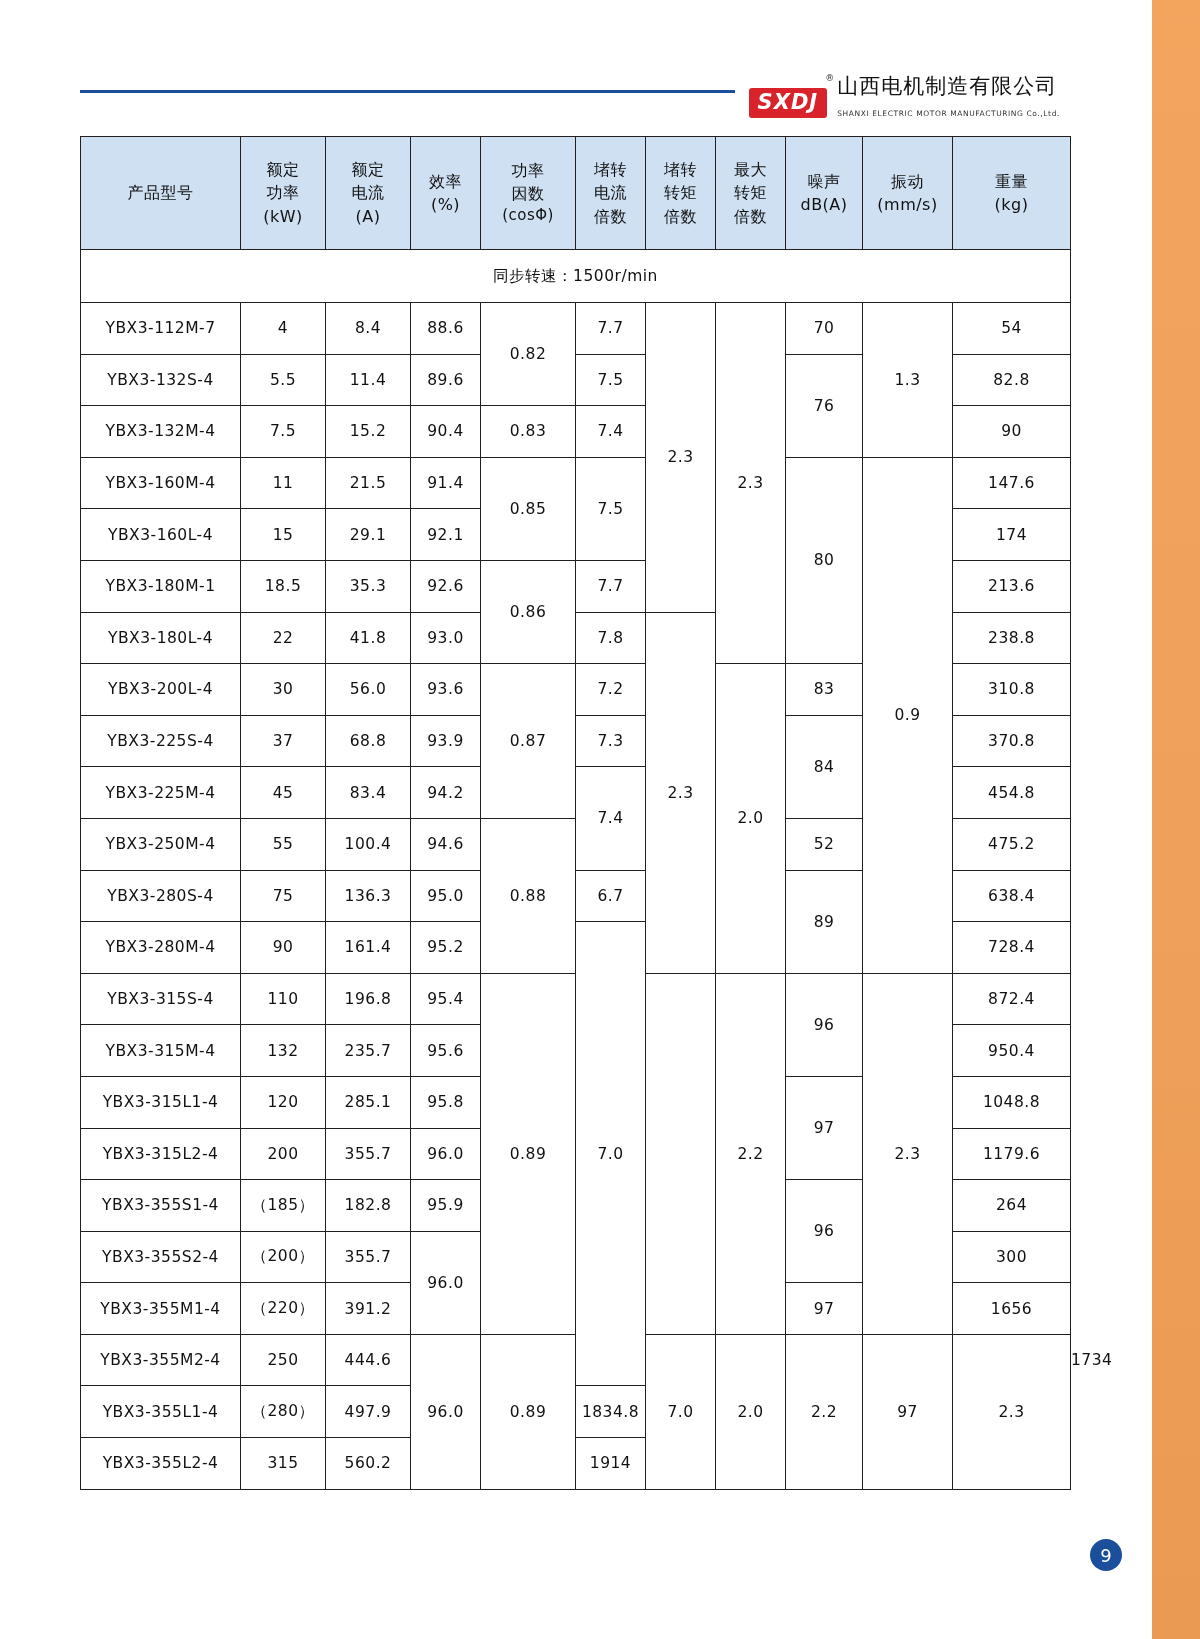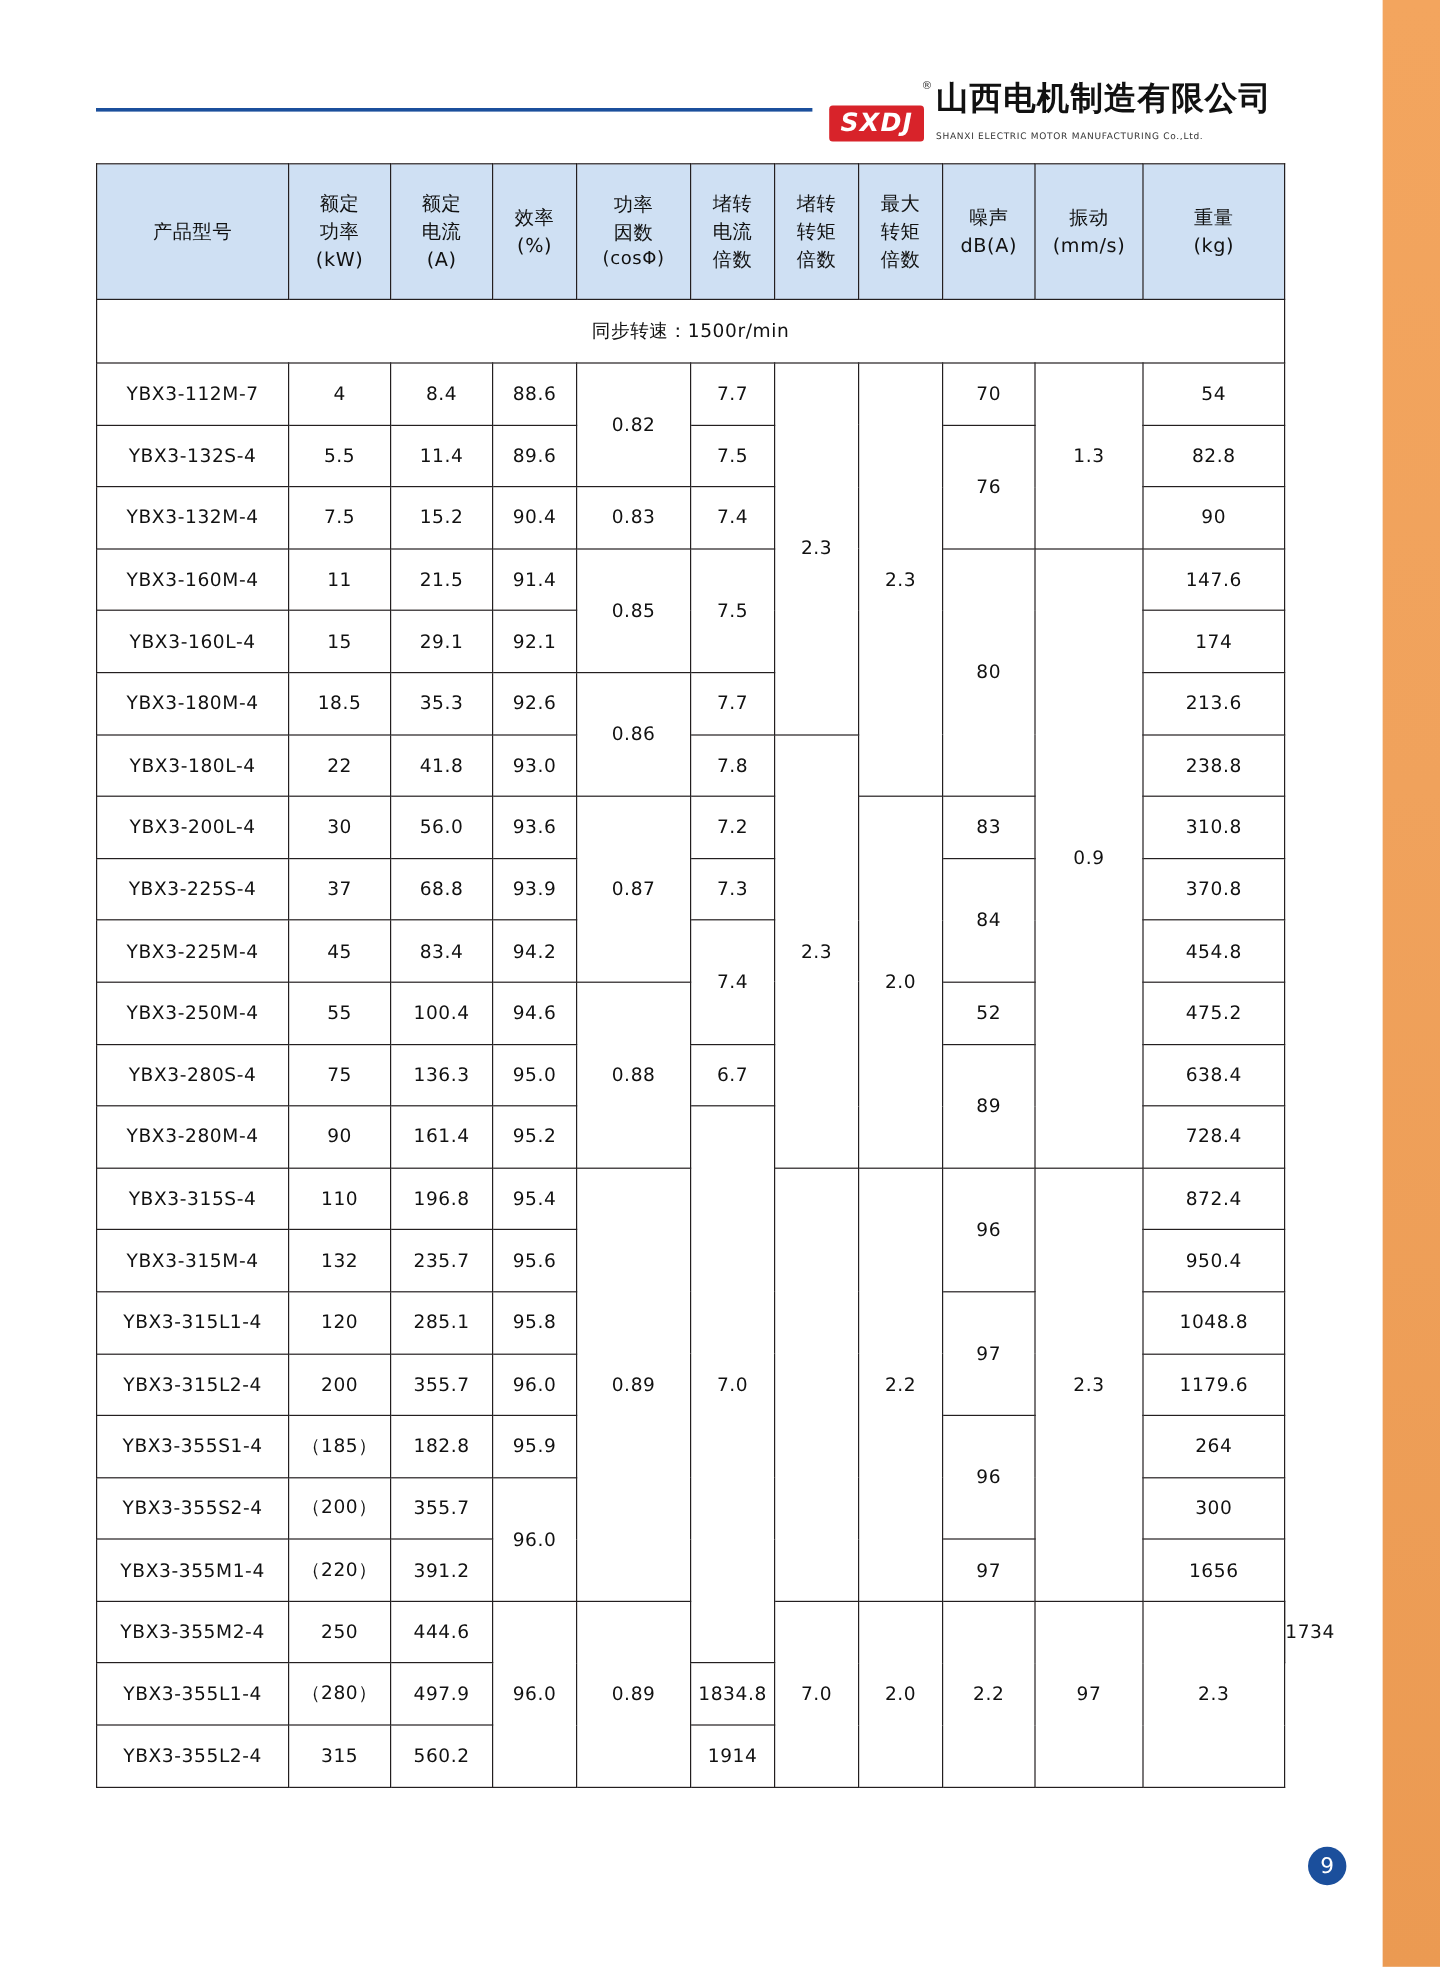--- a/index.html
+++ b/index.html
@@ -78,22 +78,22 @@
     border-radius: 3px;
     line-height: 1;
   }
   .logo-text {
     margin-left: 10px;
     position: relative;
     padding-right: 10px;
   }
   .logo-cn {
     font-family: "DejaVu Sans", sans-serif;
-    font-size: 27px;
-    font-weight: bold;
+    font-size: 21px;
+    font-weight: normal;
     color: #111111;
     letter-spacing: 1px;
     line-height: 1.05;
   }
   .logo-en {
     font-family: "DejaVu Sans", sans-serif;
     font-size: 7.5px;
     color: #333333;
     letter-spacing: 0.6px;
     line-height: 1.2;
@@ -303,21 +303,21 @@
 
       <tr>
         <td class="model">YBX3-160L-4</td>
         <td>15</td>
         <td>29.1</td>
         <td>92.1</td>
         <td>174</td>
       </tr>
 
       <tr>
-        <td class="model">YBX3-180M-4</td>
+        <td class="model">YBX3-180M-1</td>
         <td>18.5</td>
         <td>35.3</td>
         <td>92.6</td>
         <td rowspan="2">0.86</td>
         <td>7.7</td>
         <td>213.6</td>
       </tr>
 
       <tr>
         <td class="model">YBX3-180L-4</td>

